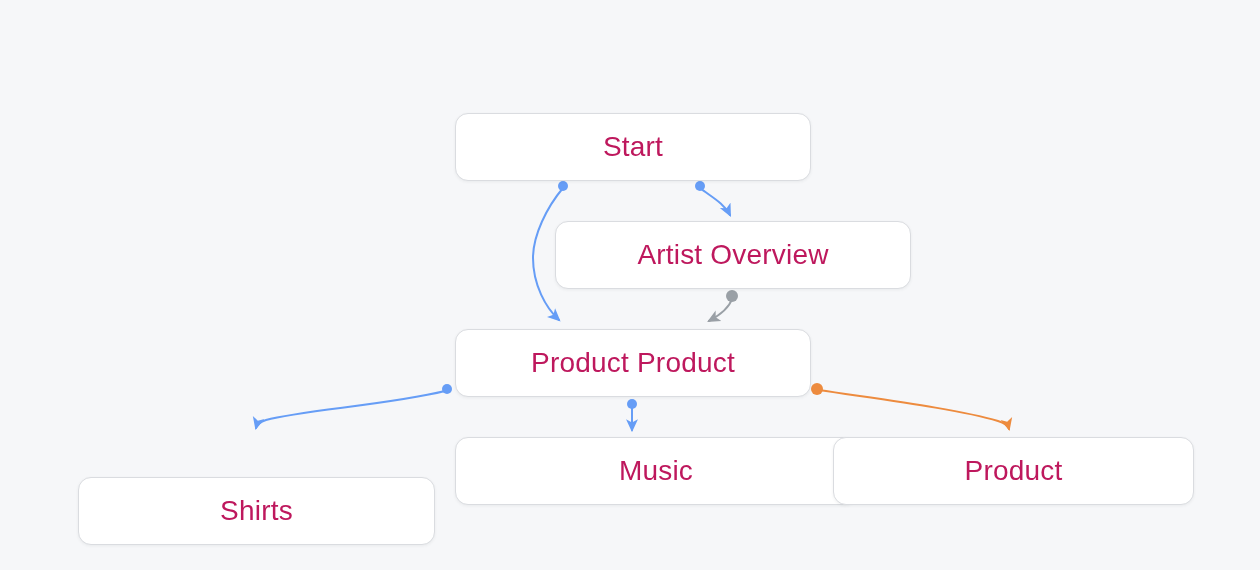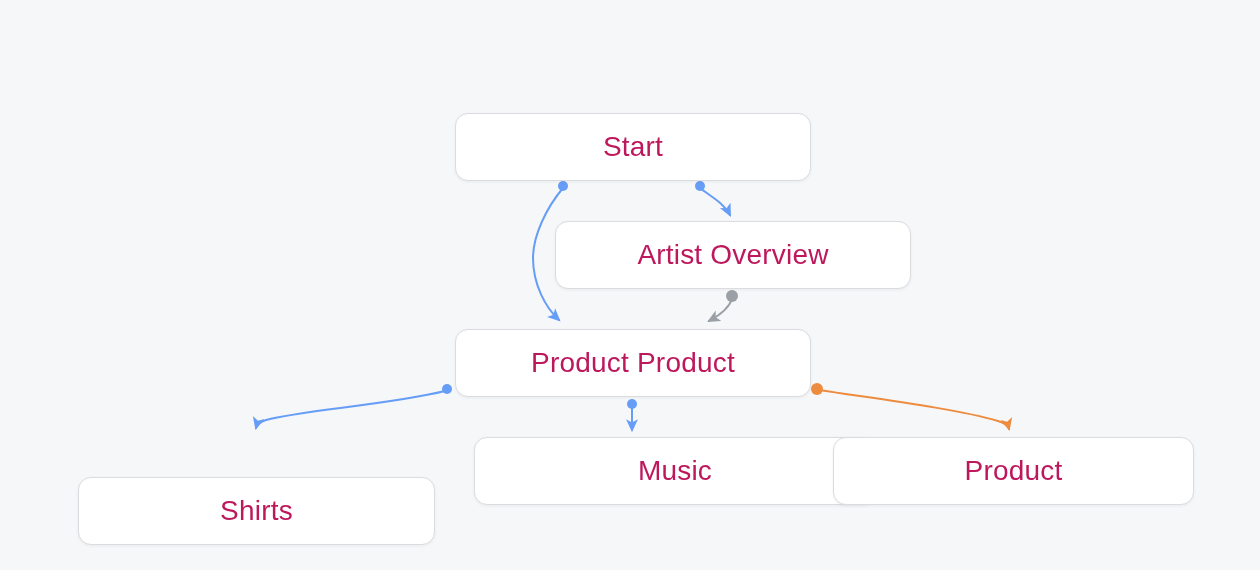--- a/index.html
+++ b/index.html
@@ -92,21 +92,21 @@
   </div>
 
   <div class="node" style="left: 455px; top: 329px; width: 356px; height: 68px;">
     <span class="node-label">Product Product</span>
   </div>
 
   <div class="node" style="left: 78px; top: 437px; width: 357px; height: 68px; margin-top: 40px;">
     <span class="node-label">Shirts</span>
   </div>
 
-  <div class="node" style="left: 474px; top: 437px; width: 402px; height: 68px;">
+  <div class="node" style="left: 455px; top: 437px; width: 402px; height: 68px;">
     <span class="node-label">Music</span>
   </div>
 
   <div class="node" style="left: 833px; top: 437px; width: 361px; height: 68px;">
     <span class="node-label">Product</span>
   </div>
 
 </div>
 
 </body></html>

